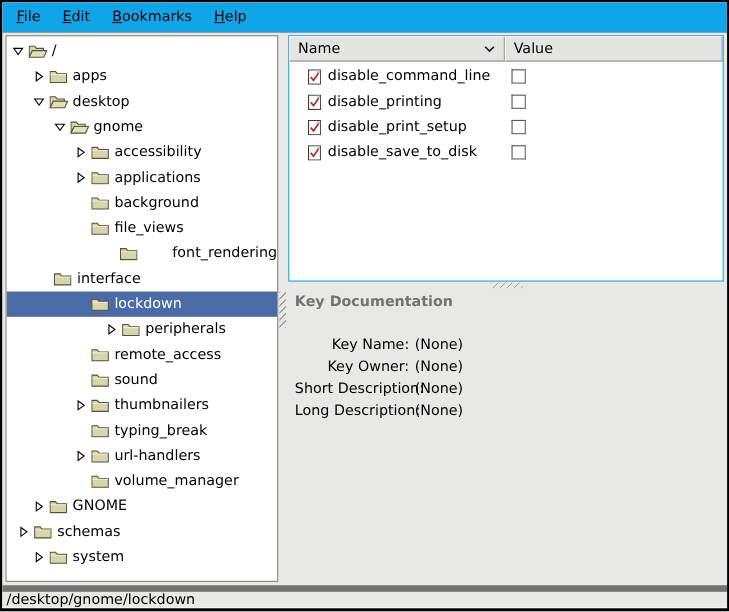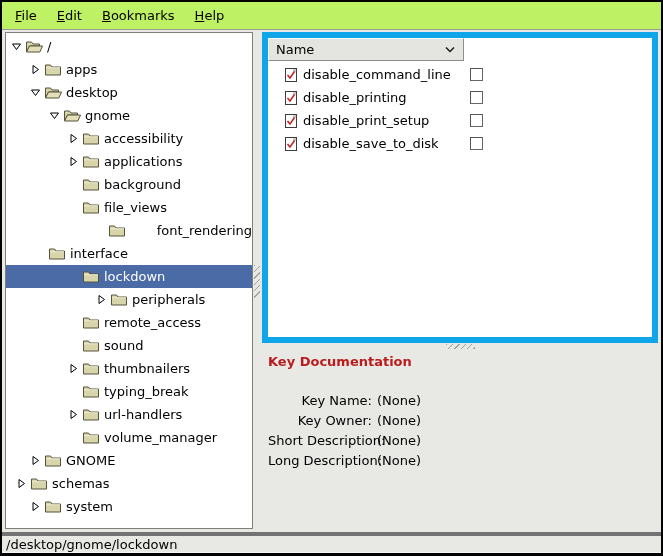--- a/index.html
+++ b/index.html
@@ -10,21 +10,21 @@
     border-bottom-width:3px;
     background:#e8e8e5;
     display:flex; flex-direction:column;
     font-family:"DejaVu Sans","Liberation Sans",sans-serif;
     font-size:13px; color:#000;
     position:relative; overflow:hidden;
   }
   
   .menubar {
     height:28px; flex:none;
-    background:#bef264;
+    background:#0ea5e9;
     border-bottom:1px solid #9a9a96;
     display:flex; align-items:center;
     padding:0 3px;
   }
   .menu-item { padding:4px 10px; cursor:default; white-space:pre; }
   .menu-item .accel { text-decoration:underline; }
   
   .main { flex:1; display:flex; padding:2px 3px 3px 3px; min-height:0; }
   .tree-panel {
     width:248px; flex:none;
@@ -40,23 +40,23 @@
   .tree-label { white-space:pre; }
   .vsep { width:9px; flex:none; position:relative; }
   .grip-v {
     position:absolute; left:1px; top:50%; margin-top:-16px;
     width:6px; height:33px;
     background:repeating-linear-gradient(135deg,#a2a29c 0 1px,transparent 1px 4.5px);
   }
   .right-pane { flex:1; min-width:0; display:flex; flex-direction:column; }
   
   .listview {
-    height:311px; flex:none;
+    height:224px; flex:none;
     background:#fff;
-    border:6px solid #0ea5e9;
+    border:1px solid #0ea5e9;
     display:flex; flex-direction:column; overflow:hidden;
   }
   .list-header { height:23px; flex:none; display:flex; }
   .hcell {
     background:#e4e4e0;
     border-top:1px solid #fbfbf9; border-left:1px solid #fbfbf9;
     border-bottom:1px solid #8e8e8a; border-right:1px solid #8e8e8a;
     display:flex; align-items:center; padding:0 7px;
     cursor:default;
   }
@@ -75,30 +75,30 @@
     border-top-color:#55555a; border-left-color:#55555a;
   }
   
   .hsep { height:7px; flex:none; position:relative; }
   .grip-h {
     position:absolute; top:1px; left:50%; margin-left:-14px;
     width:29px; height:5px;
     background:repeating-linear-gradient(135deg,#a2a29c 0 1px,transparent 1px 4.5px);
   }
   .keydoc { flex:1; padding:4px 6px; overflow:hidden; }
-  .kd-title { font-weight:bold; color:#b91c1c; }
+  .kd-title { font-weight:bold; color:#737373; }
   .kd-fields { margin-top:22px; }
   .kd-row { display:flex; line-height:20px; }
   .kd-label { width:104px; flex:none; text-align:right; white-space:pre; }
   .kd-value { margin-left:5px; white-space:pre; }
   
   .statusbar {
     height:21px; flex:none;
     background:#e8e8e5;
-    border-top:4px solid #737373;
+    border-top:6px solid #737373;
     box-shadow:0 -1px 0 #f6f6f4 inset;
     display:flex; align-items:center; padding:0 4px;
   }
 </style>
 </head>
 <body>
 
 <div class="window">
 
   <div class="menubar">
@@ -379,20 +379,23 @@
 
       <div class="listview">
         <div class="list-header">
           <div class="hcell hcell-name">
             <span>Name</span>
             <span class="sort-icon">
               <svg width="12" height="8" viewBox="0 0 12 8">
                   <path d="M2 1.5 L6 5.5 L10 1.5" fill="none" stroke="#1c1c1c" stroke-width="1.5"></path>
                 </svg>
             </span>
+          </div>
+          <div class="hcell hcell-value">
+            <span>Value</span>
           </div>
         </div>
         <div class="list-rows">
             <div class="list-row">
               <div class="cell-name">
                 <span class="keyicon">
                   <svg width="12" height="14" viewBox="0 0 12 14">
                     <rect x="0.5" y="0.5" width="11" height="13" fill="#fff" stroke="#3c3c3c"></rect>
                     <rect x="8" y="1" width="3" height="3" fill="#c8c8c4"></rect>
                     <path d="M2.5 7 L5 10 L9.5 3.5" fill="none" stroke="#c02020" stroke-width="1.5"></path>

